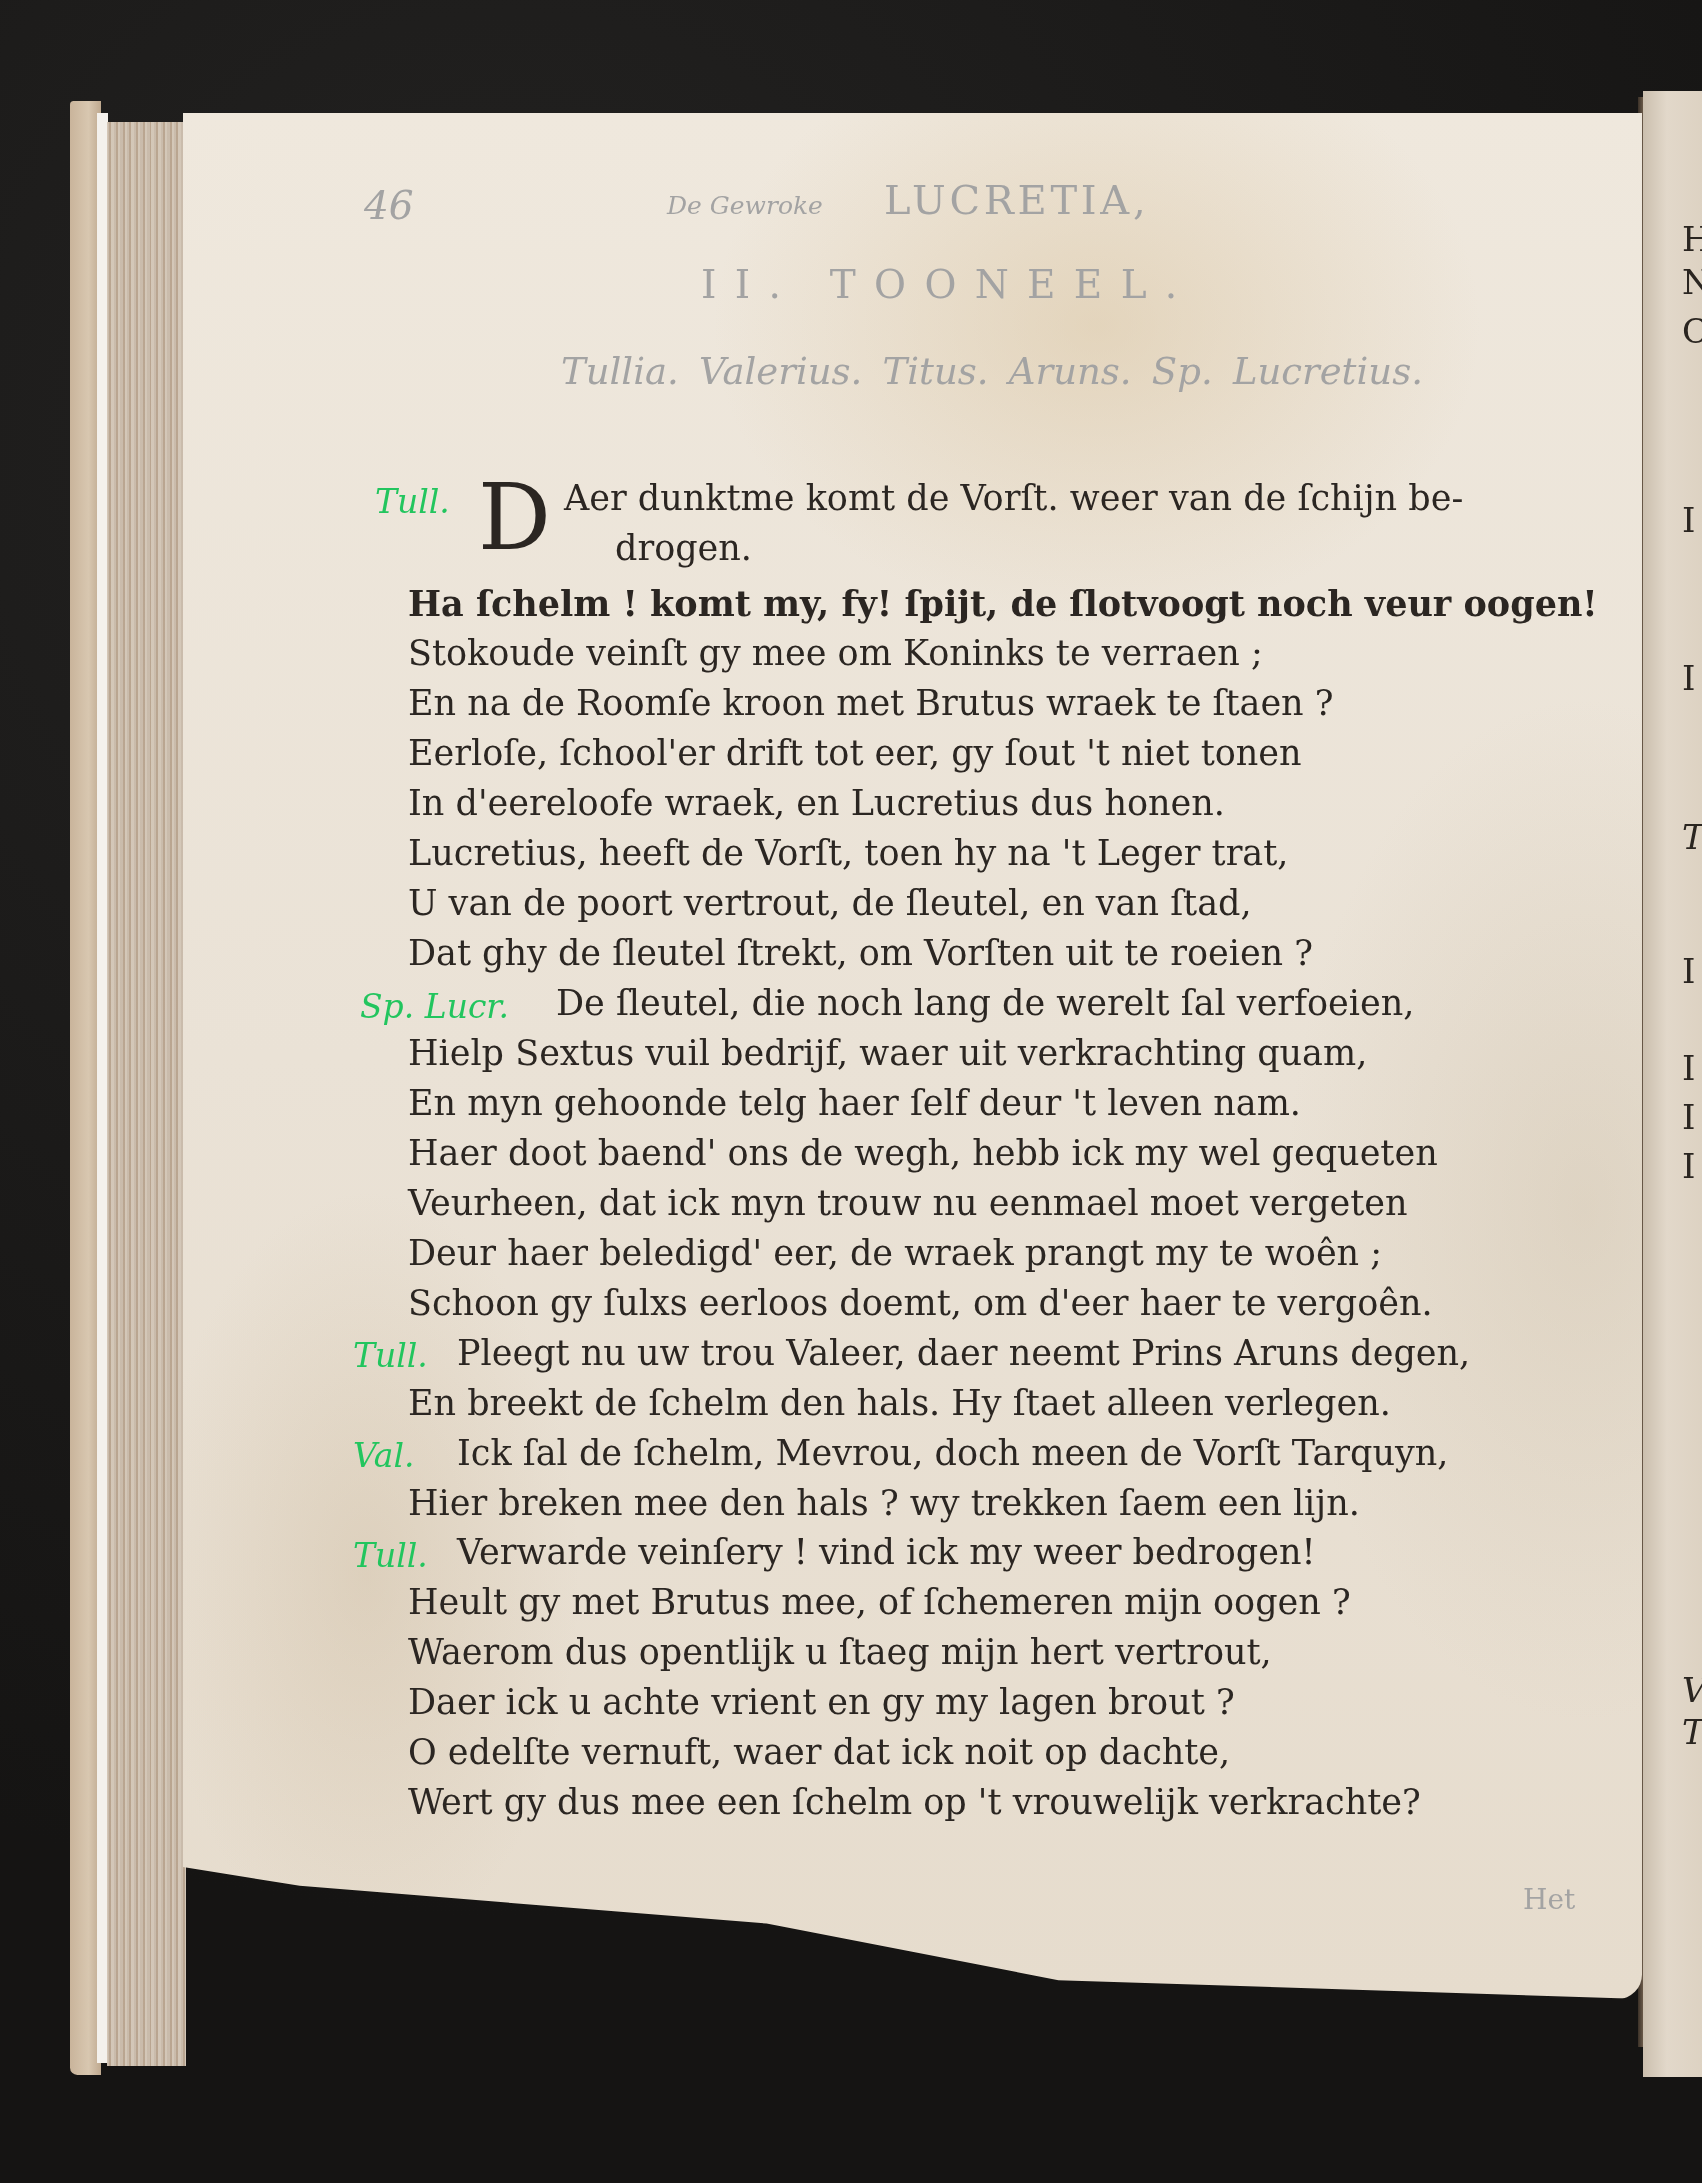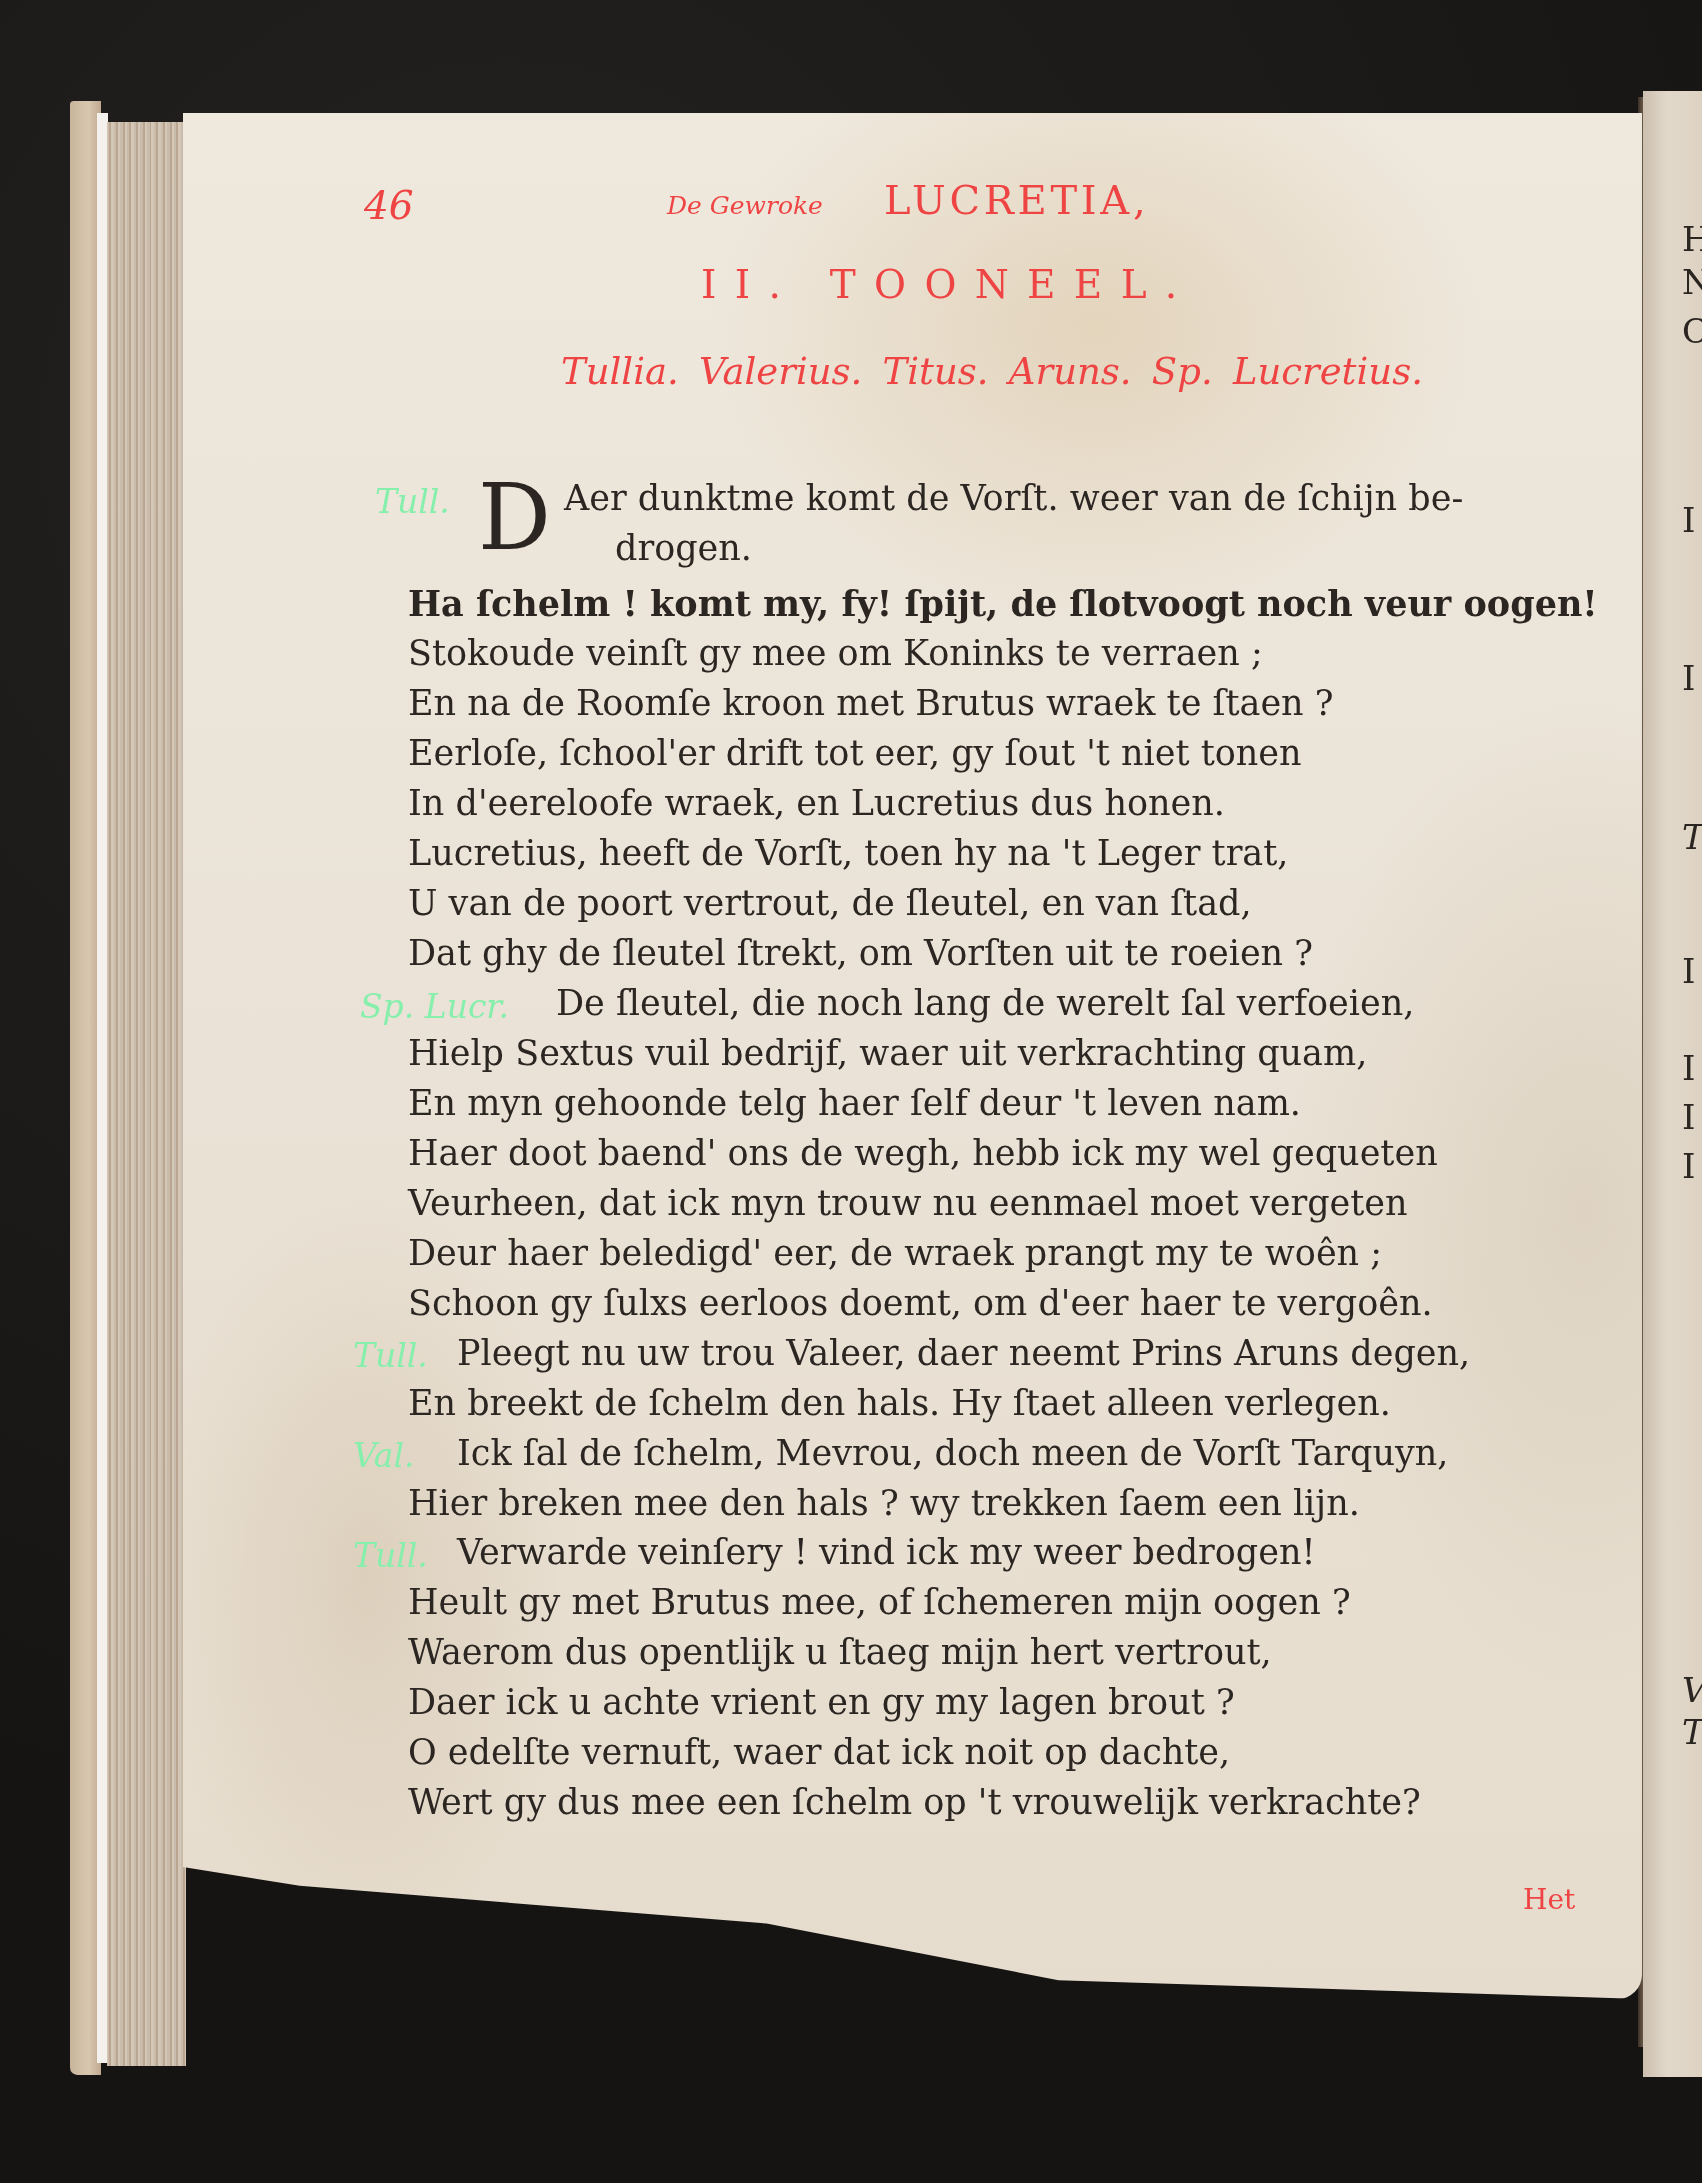--- a/index.html
+++ b/index.html
@@ -48,30 +48,30 @@
     position: absolute; left: 1643px; top: 91px; width: 60px; height: 1986px;
     background: linear-gradient(90deg, #cbbfae, #e2d8ca 40%, #ddd2c2);
   }
   .frag {
     position: absolute; left: 1682px; font-size: 34px; color: #2a2520;
     font-family: "DejaVu Serif", serif; white-space: nowrap;
   }
   .frag.i { font-style: italic; }
 
   
-  .txt { position: absolute; color: #ef4444; white-space: nowrap; }
+  .txt { position: absolute; color: #a3a3a3; white-space: nowrap; }
   .pagenum { left: 364px; top: 183px; font-size: 39px; font-style: italic; }
   .running { left: 667px; top: 177px; font-size: 40px; }
   .running .it { font-style: italic; font-size: 25px; margin-right: 17px; }
   .running .caps { letter-spacing: 3.7px; margin-left: 44px; }
   .scene { left: 701px; top: 262px; font-size: 39px; letter-spacing: 18.3px; }
   .cast { left: 561px; top: 350px; font-size: 37px; font-style: italic; word-spacing: 8.5px; }
 
   .line { position: absolute; left: 0; font-size: 35px; color: #2b2622; white-space: nowrap; }
-  .speaker { position: absolute; font-style: italic; font-size: 33px; color: #86efac; white-space: nowrap; }
+  .speaker { position: absolute; font-style: italic; font-size: 33px; color: #22c55e; white-space: nowrap; }
   .dropcap { position: absolute; left: 478px; top: 472px; font-size: 91px; line-height: 1; color: #2b2622; }
   .catch { left: 1523px; top: 1883px; font-size: 28px; }
 </style>
 </head>
 <body>
 
 <div class="backdrop"></div>
 <div class="edge-cover"></div>
 <div class="edge-white"></div>
 <div class="edge-leaves"></div>

